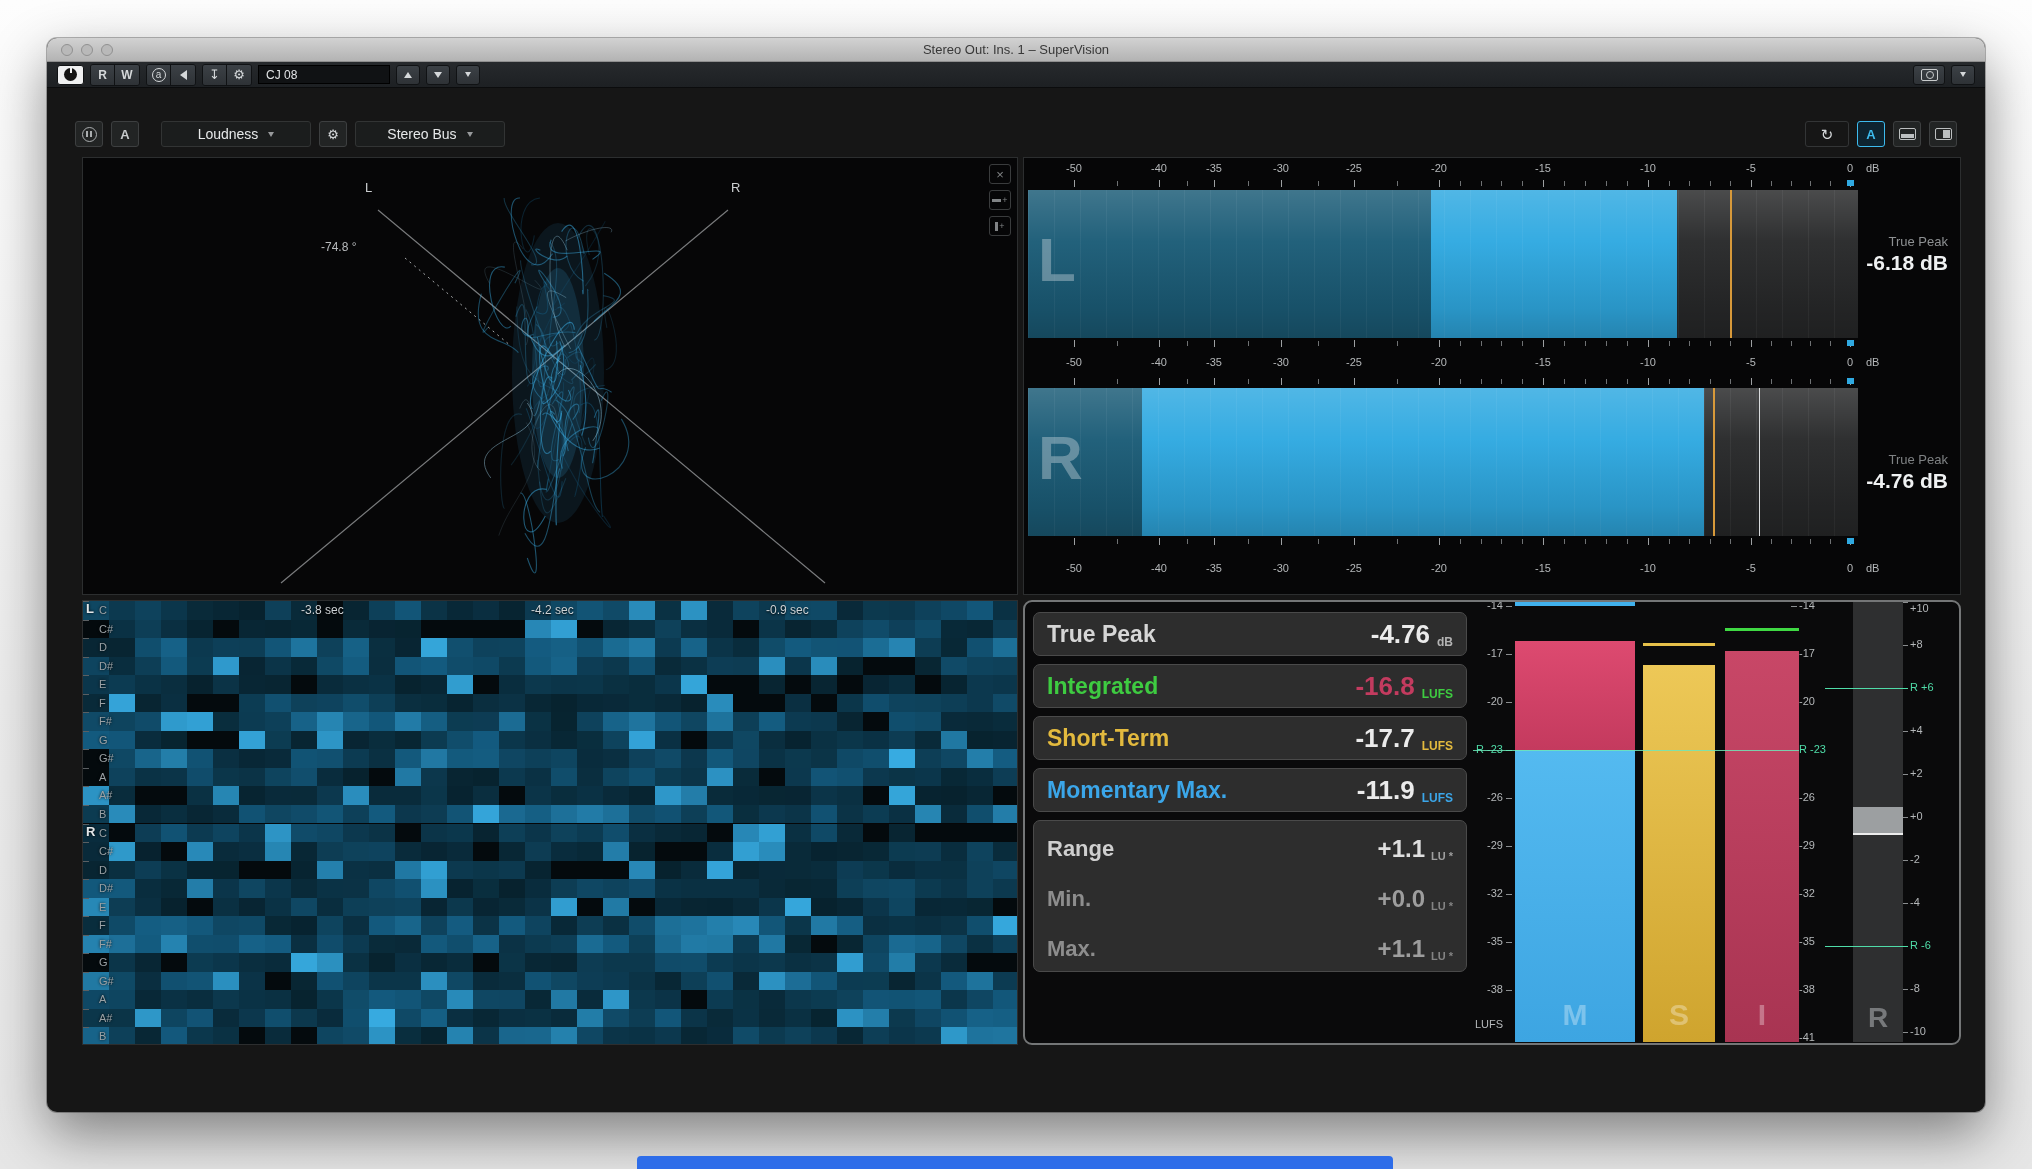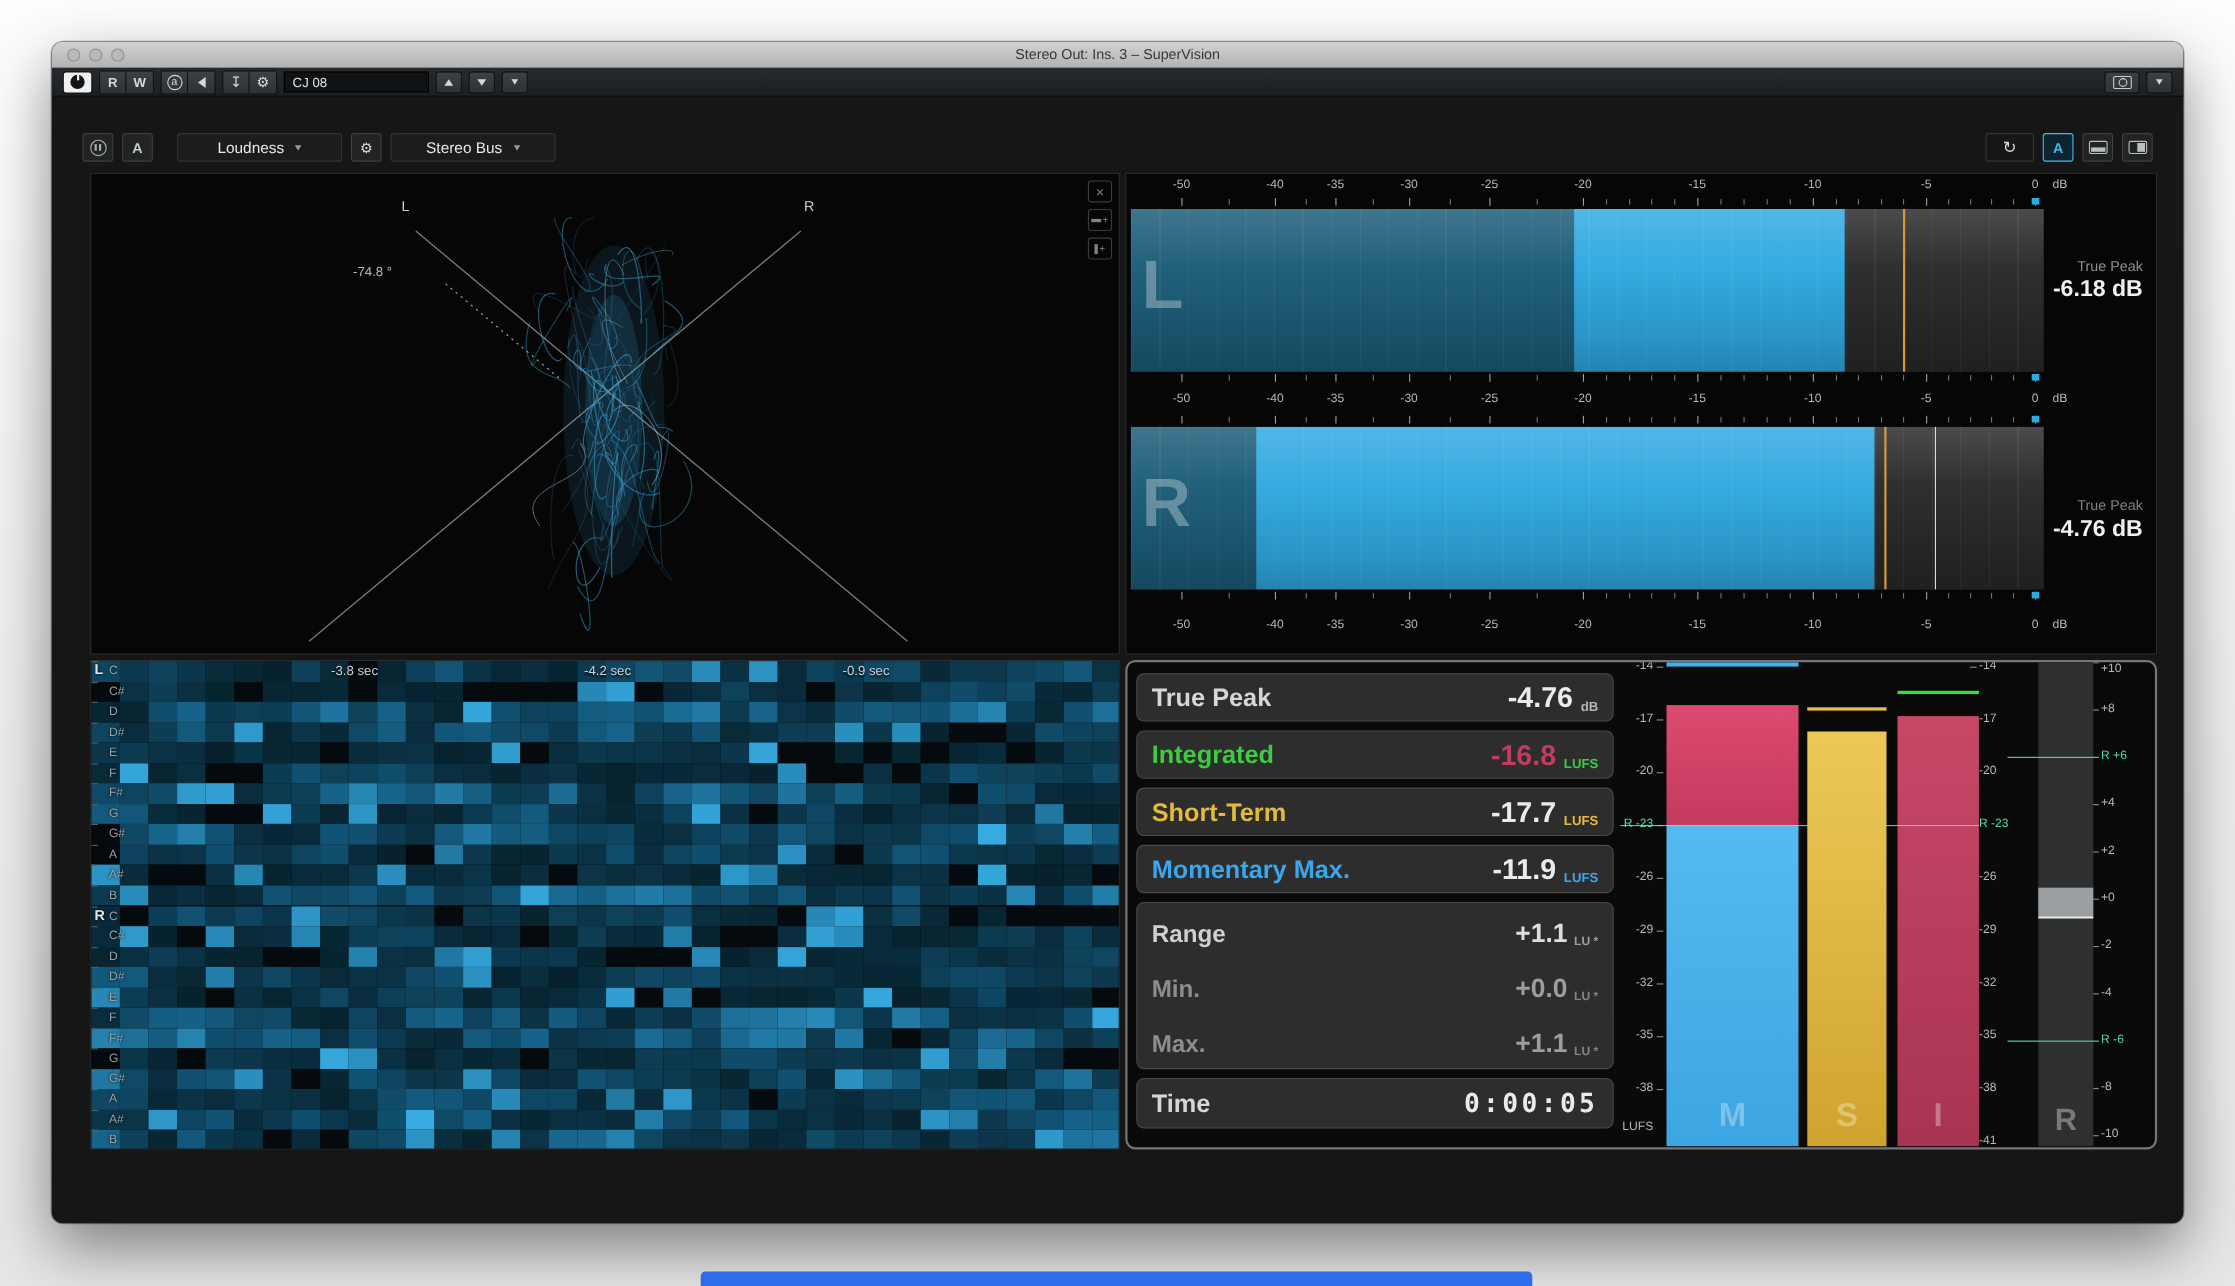--- a/index.html
+++ b/index.html
@@ -98,21 +98,21 @@
 
 <div id="stage">
   <div id="window">
 
     <div id="titlebar">
       <div class="tl-group">
         <span class="tl"></span>
         <span class="tl"></span>
         <span class="tl"></span>
       </div>
-      <div id="title-text">Stereo Out: Ins. 3 – SuperVision</div>
+      <div id="title-text">Stereo Out: Ins. 1 – SuperVision</div>
     </div>
 
     <div id="pluginbar">
       <div class="pb-left">
         <div class="pbtn power">
             <span class="pwr"></span>
           </div>
         <div class="tgroup">
           <div class="pbtn">R</div>
           <div class="pbtn">W</div>
@@ -1498,25 +1498,20 @@
               <div class="rng-value" style="color: rgb(157, 157, 157);">+0.0</div>
               <div class="rng-unit" style="color: rgb(132, 132, 132);">LU *</div>
             </div>
             <div class="" style="position: absolute; left: 13px; right: 13px; top: 108px; height: 40px; display: flex; align-items: center;">
               <div class="rng-label" style="color: rgb(141, 141, 141);">Max.</div>
               <div class="spacer"></div>
               <div class="rng-value" style="color: rgb(157, 157, 157);">+1.1</div>
               <div class="rng-unit" style="color: rgb(132, 132, 132);">LU *</div>
             </div>
           </div>
-          <div class="lbox" style="top: 378px; height: 46px;">
-            <div class="stat-label" style="color: rgb(214, 214, 214);">Time</div>
-            <div class="spacer"></div>
-            <div class="time-value">0:00:05</div>
-          </div>
         </div>
       <div id="loud-meter">
           <div class="" style="position: absolute; left: 424px; width: 54px; top: -3px; text-align: right; font: 11px &quot;Liberation Sans&quot;, sans-serif; color: rgb(181, 184, 186);">-14</div>
           <div class="" style="position: absolute; left: 481px; width: 6px; height: 1px; top: 4px; background: rgb(138, 141, 143);"></div>
           <div class="" style="position: absolute; left: 424px; width: 54px; top: 45px; text-align: right; font: 11px &quot;Liberation Sans&quot;, sans-serif; color: rgb(181, 184, 186);">-17</div>
           <div class="" style="position: absolute; left: 481px; width: 6px; height: 1px; top: 52px; background: rgb(138, 141, 143);"></div>
           <div class="" style="position: absolute; left: 424px; width: 54px; top: 93px; text-align: right; font: 11px &quot;Liberation Sans&quot;, sans-serif; color: rgb(181, 184, 186);">-20</div>
           <div class="" style="position: absolute; left: 481px; width: 6px; height: 1px; top: 100px; background: rgb(138, 141, 143);"></div>
           <div class="" style="position: absolute; left: 424px; width: 54px; top: 141px; text-align: right; font: 11px &quot;Liberation Sans&quot;, sans-serif; color: rgb(79, 220, 168);">R -23</div>
           <div class="" style="position: absolute; left: 481px; width: 6px; height: 1px; top: 148px; background: rgb(79, 220, 168);"></div>

